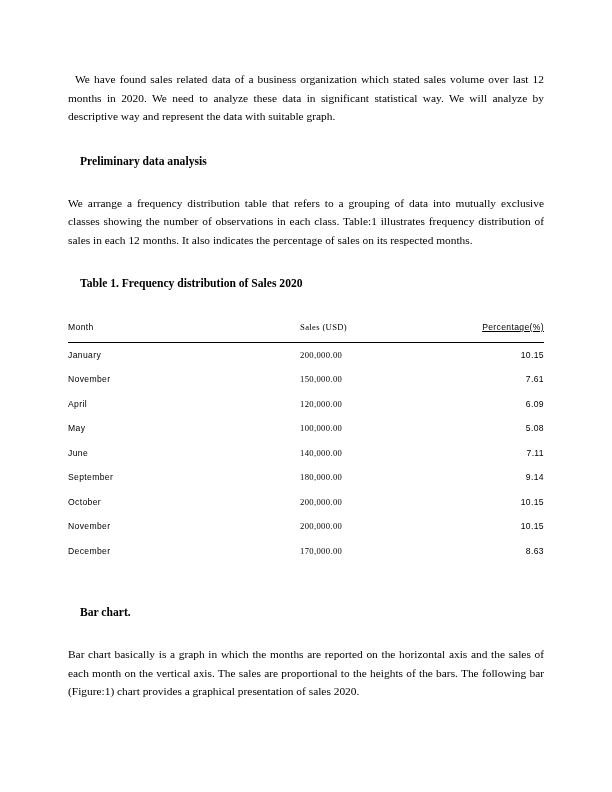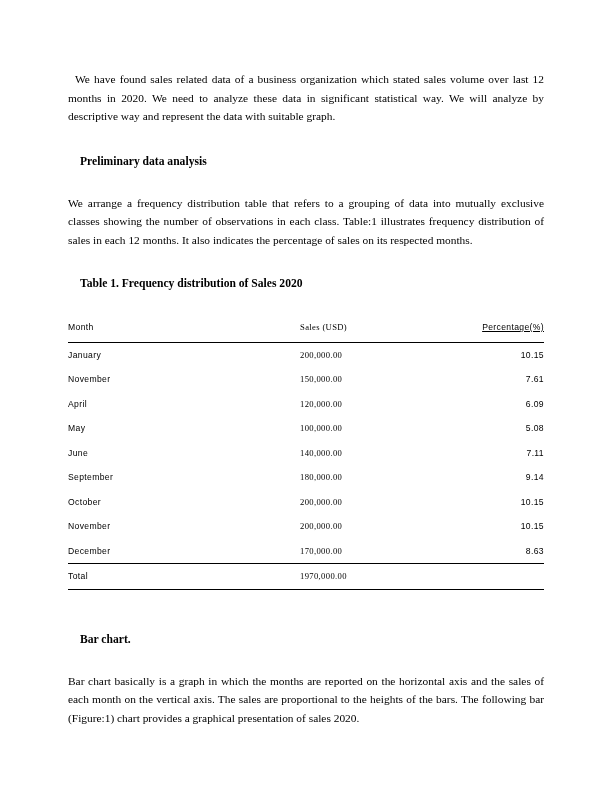--- a/index.html
+++ b/index.html
@@ -166,25 +166,20 @@
           <tr>
             <td class="col-month">November</td>
             <td class="col-sales">200,000.00</td>
             <td class="col-pct">10.15</td>
           </tr>
           <tr>
             <td class="col-month">December</td>
             <td class="col-sales">170,000.00</td>
             <td class="col-pct">8.63</td>
           </tr>
-          <tr class="total-row">
-            <td class="col-month">Total</td>
-            <td class="col-sales total-sales">1970,000.00</td>
-            <td class="col-pct"></td>
-          </tr>
         </tbody>
       </table>
     </div>
 
     <div class="gap-30"></div>
 
     <p class="heading">Bar chart.</p>
 
     <div class="gap-12"></div>
 

